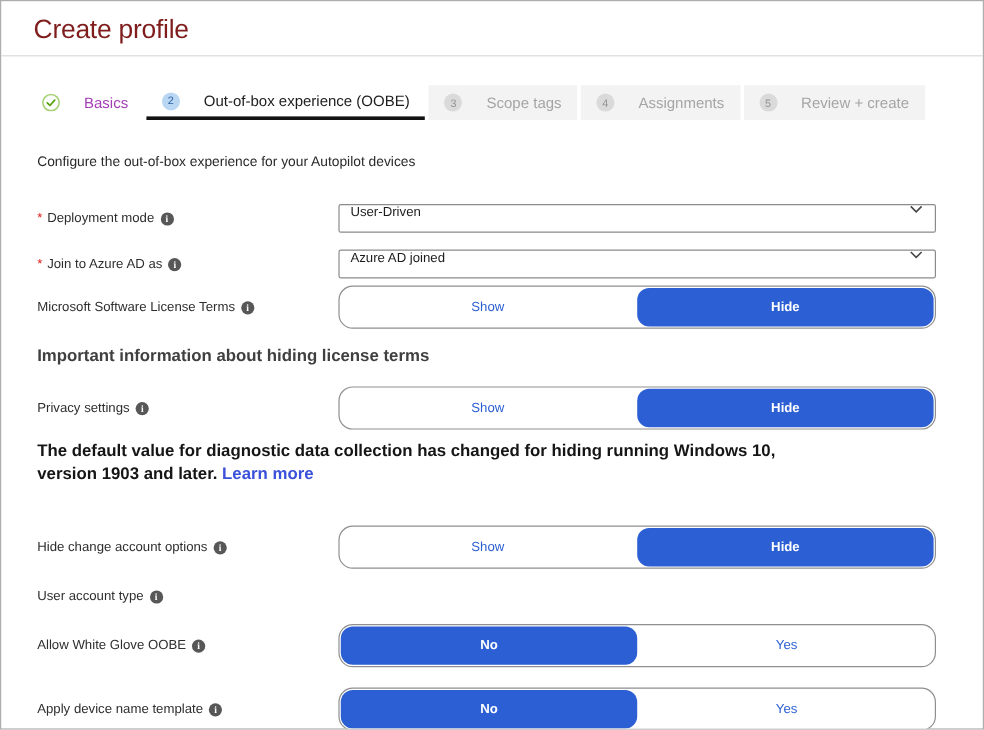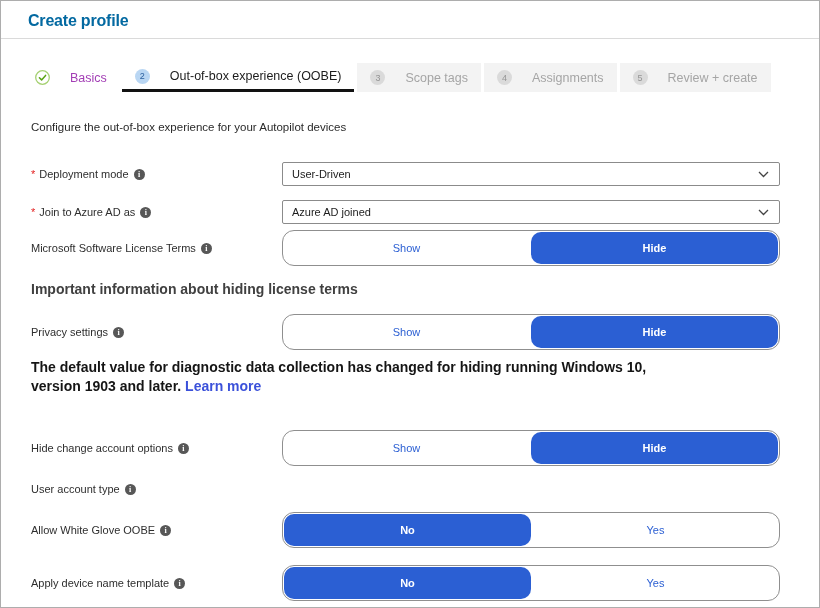--- a/index.html
+++ b/index.html
@@ -4,21 +4,21 @@
 <style>
   html,body{margin:0;padding:0}
   body{
     width:820px;height:608px;box-sizing:border-box;
     border:1px solid #adadad;background:#fff;overflow:hidden;
     font-family:"Liberation Sans",sans-serif;color:#1b1b1b;
     -webkit-font-smoothing:antialiased;
   }
   
   .hdr{padding:11px 0 8px 27px;border-bottom:1px solid #dadada}
-  .hdr-title{font-size:16px;font-weight:700;color:#0369a1;letter-spacing:-.2px}
+  .hdr-title{font-size:22px;font-weight:400;color:#7f1d1d;letter-spacing:-.2px}
   .hdr-sub{font-size:8.5px;color:#707070;margin-top:3px}
 
   
   .tabs{display:flex;align-items:stretch;height:29px;margin:24px 0 0 34px}
   .tab{display:flex;align-items:center;gap:20px;padding:0 13px;font-size:12.5px;white-space:nowrap}
   .tab-basics{padding-left:0;color:#a33eb5}
   .tab-active{color:#1c1c1c;border-bottom:3px solid #121212;margin-left:2px}
   .tab-disabled{background:#f3f3f3;color:#a5a5a5;margin-left:3px}
   .numc{width:15px;height:15px;border-radius:50%;font-size:9px;display:flex;align-items:center;justify-content:center;flex:0 0 auto}
   .numc-active{background:#b9d6f3;color:#2b5f9e}
@@ -30,21 +30,21 @@
 
   .row{display:flex;align-items:center}
   .row .label{width:251px;flex:0 0 251px;font-size:11px;color:#2e2e2e;display:flex;align-items:center}
   .req{color:#e32222;margin-right:4px;font-size:11px}
   .lbl-gap{margin-right:5px}
   .info{width:11px;height:11px;border-radius:50%;background:#575757;color:#fff;font-size:8px;line-height:11px;
         display:inline-flex;align-items:center;justify-content:center;font-weight:bold;
         font-family:"Liberation Serif",serif;flex:0 0 auto}
 
   .select{width:500px;height:24px;box-sizing:border-box;border:1px solid #8b8b8b;border-radius:2px;background:#fff;
-          display:flex;align-items:center;justify-content:space-between;padding:0 10px 0 9px;font-size:11px;color:#1c1c1c;cursor:pointer}
+          display:flex;align-items:flex-start;justify-content:space-between;padding:0 10px 0 9px;font-size:11px;color:#1c1c1c;cursor:pointer}
 
   .toggle{width:500px;height:36px;box-sizing:border-box;border:1px solid #8f8f8f;border-radius:12px;background:#fff;display:flex}
   .opt{flex:1;display:flex;align-items:center;justify-content:center;font-size:11px;color:#2b5fd3;cursor:pointer}
   .opt.sel{background:#2b5fd3;color:#fff;border-radius:10px;margin:1px;font-weight:bold}
 
   .r1{margin-top:29px}.r2{margin-top:14px}.r3{margin-top:6px}
   .link-row{margin-top:14px}
   .r4{margin-top:16px}
   .notice{margin-top:8px;font-size:14px;font-weight:bold;color:#151515;line-height:19px}
   .notice .lnk{color:#3b51da;cursor:pointer}

